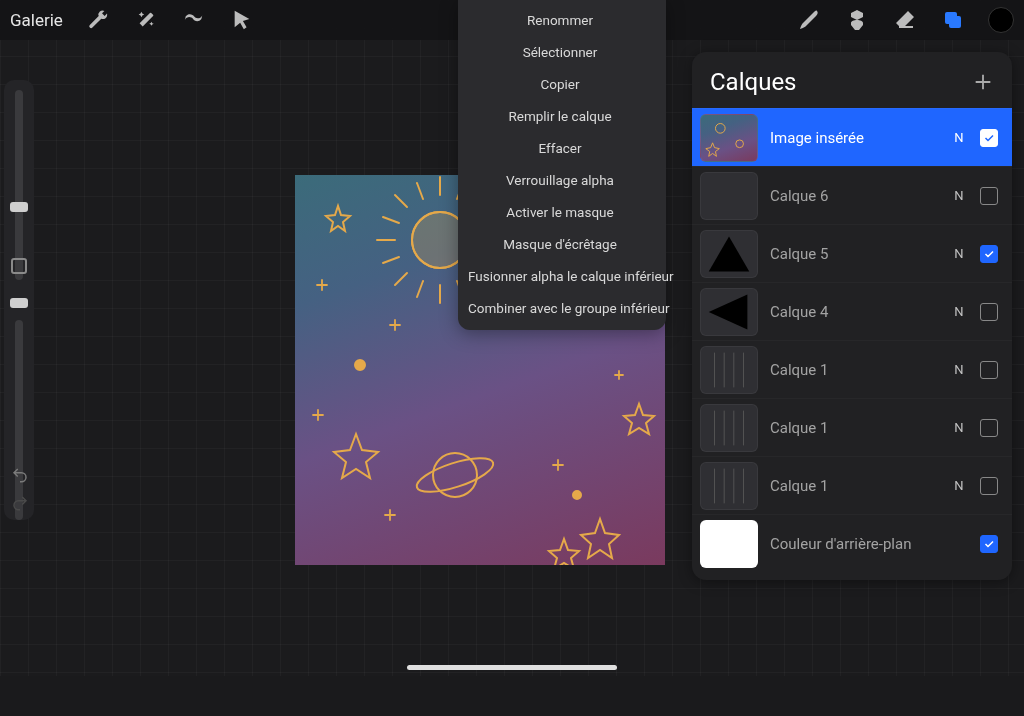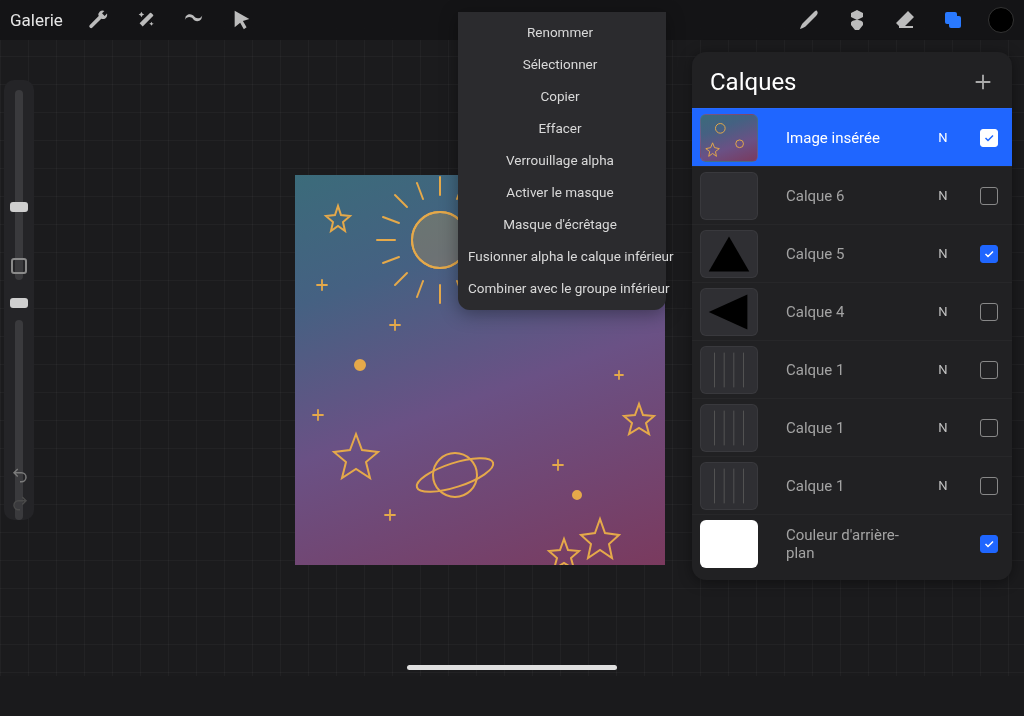--- a/index.html
+++ b/index.html
@@ -48,21 +48,21 @@
   .canvas {
     position: absolute;
     left: 295px; top: 175px; width: 370px; height: 390px;
     background: linear-gradient(160deg, #3b6b7a 0%, #456182 25%, #6a5185 55%, #7a3a5e 100%);
     overflow: hidden;
   }
   .canvas svg { position: absolute; inset: 0; }
 
   
   .ctxmenu {
-    position: absolute; left: 458px; top: 12px; width: 208px;
+    position: absolute; left: 458px; top: 0px; width: 208px;
     background: #2b2b2e; border-radius: 0 0 12px 12px;
     padding: 4px 4px 6px 0;
     box-shadow: 0 4px 18px rgba(0,0,0,0.35);
   }
   .ctxitem {
     color: #d9d9d9; font-size: 13.5px; text-align: center;
     padding: 8px 10px; white-space: nowrap;
   }
 
   
@@ -72,21 +72,21 @@
     padding-bottom: 8px;
     box-shadow: 0 2px 14px rgba(0,0,0,0.4);
   }
   .layers-header {
     display: flex; align-items: center; justify-content: space-between;
     padding: 16px 18px 12px 18px;
   }
   .layers-title { font-size: 24px; font-weight: 400; color: #fff; }
   .layers-add { width: 22px; height: 22px; color: #aaa; }
   .layer-row {
-    display: flex; align-items: center; gap: 28px;
+    display: flex; align-items: center; gap: 12px;
     height: 58px; padding: 0 14px 0 8px;
     border-top: 1px solid rgba(255,255,255,0.03);
   }
   .layer-row.selected { background: #1f66ff; }
   .layer-thumb {
     width: 58px; height: 48px; border-radius: 6px;
     background: #2f2f33; border: 1px solid rgba(255,255,255,0.05);
     display: flex; align-items: center; justify-content: center; overflow: hidden;
   }
   .layer-name { flex: 1; font-size: 15px; color: #a3a3a3; }
@@ -231,20 +231,21 @@
     <svg viewBox="0 0 24 24" width="18" height="18" fill="none" stroke="currentColor" stroke-width="2">
           <path d="M15 14l5-5-5-5M20 9H10a6 6 0 0 0 0 12h2"></path>
         </svg>
   </span>
 </div>
 
 <div class="ctxmenu">
   <div class="ctxitem">Renommer</div>
   <div class="ctxitem">Sélectionner</div>
   <div class="ctxitem">Copier</div>
+  <div class="ctxitem">Remplir le calque</div>
   <div class="ctxitem">Effacer</div>
   <div class="ctxitem">Verrouillage alpha</div>
   <div class="ctxitem">Activer le masque</div>
   <div class="ctxitem">Masque d'écrêtage</div>
   <div class="ctxitem">Fusionner alpha le calque inférieur</div>
   <div class="ctxitem">Combiner avec le groupe inférieur</div>
 </div>
 
 <div class="layers">
   <div class="layers-header">

